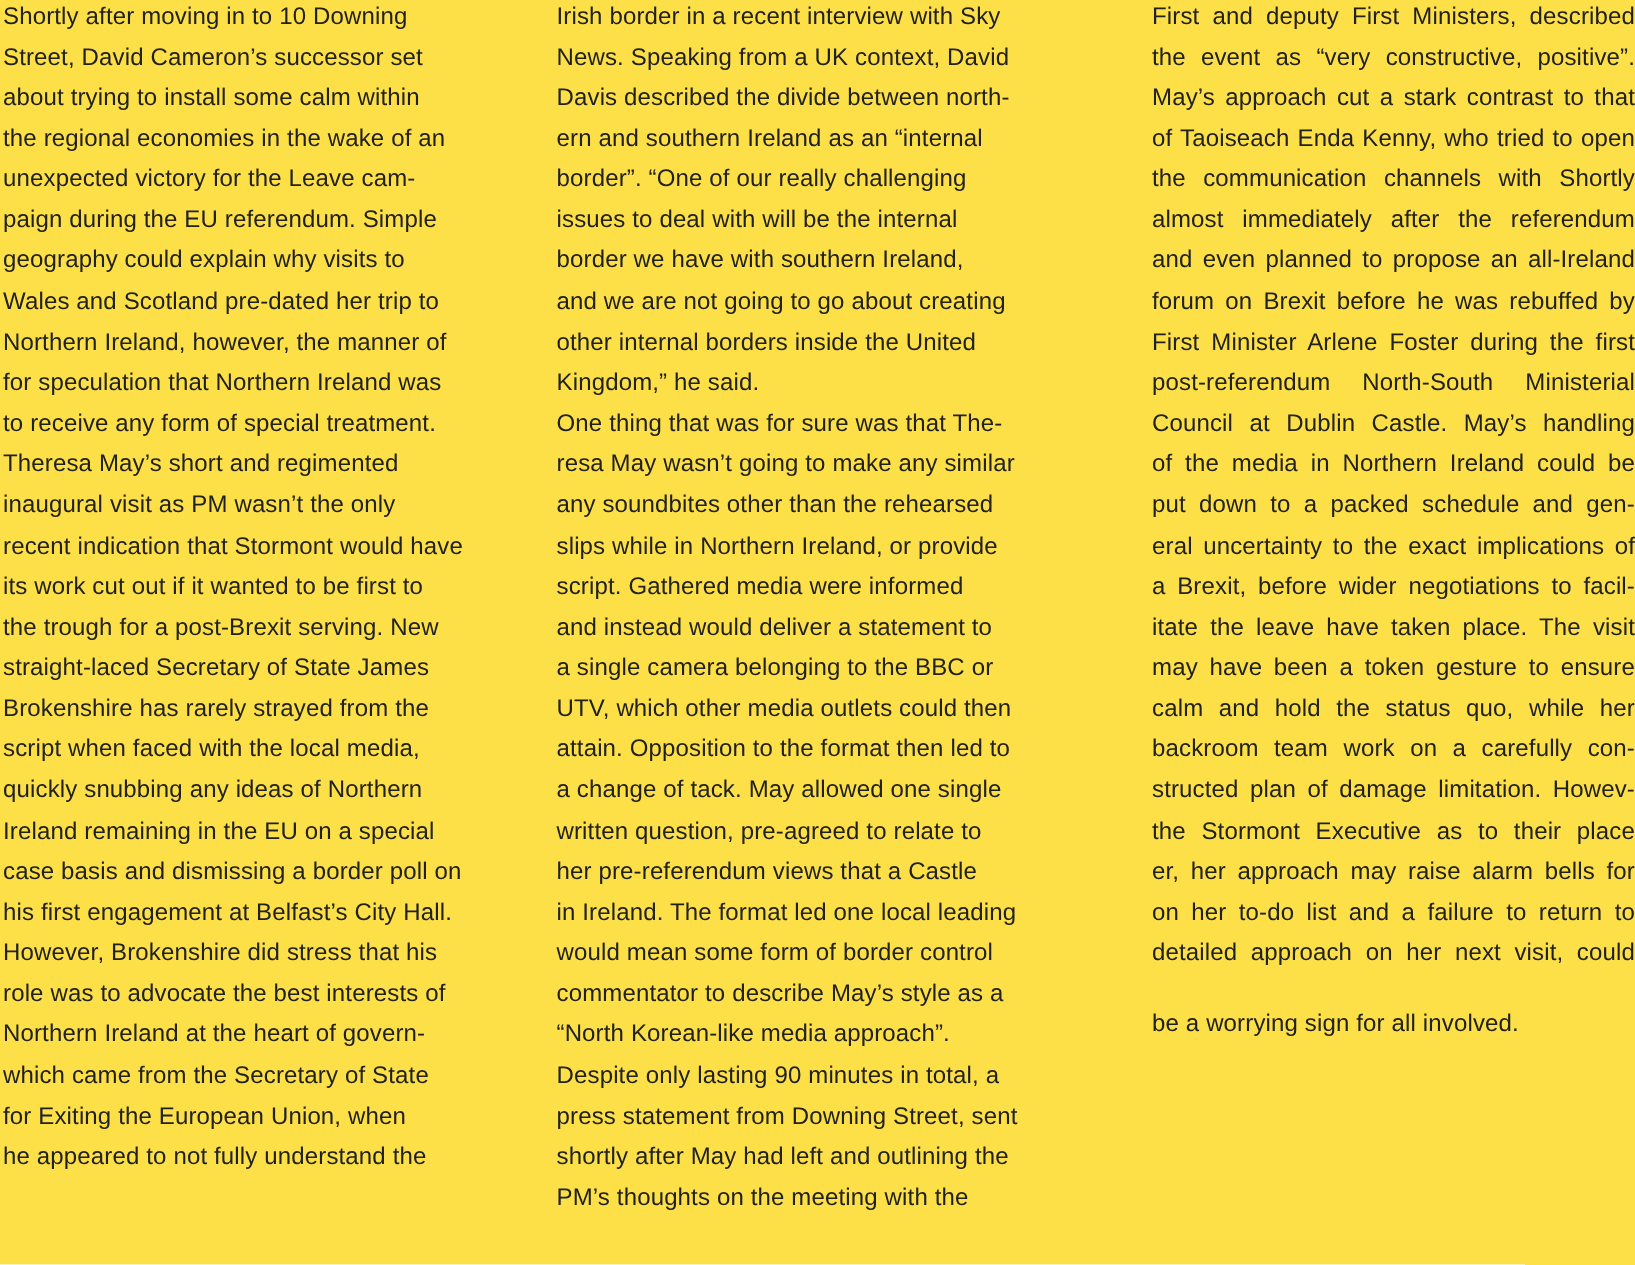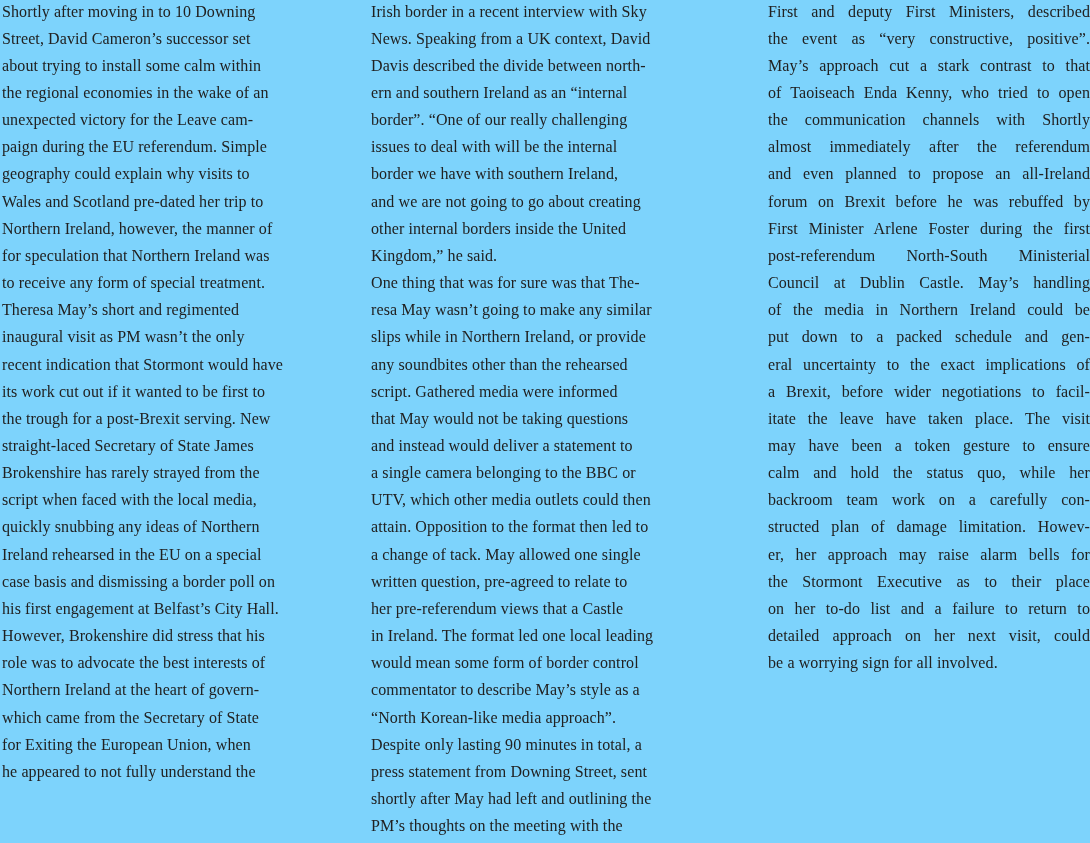--- a/index.html
+++ b/index.html
@@ -4,23 +4,23 @@
 <style>
   html, body {
     margin: 0;
     padding: 0;
     background: #ffffff;
   }
   .page {
     position: relative;
     width: 1090px;
     height: 843px;
-    background: #7dd3fc;
+    background: #fde047;
     overflow: hidden;
-    font-family: Liberation Serif, serif;
+    font-family: Liberation Sans, sans-serif;
     color: #212121;
   }
   .column {
     position: absolute;
     top: 0;
     font-size: 16px;
     line-height: 27.17px;
     letter-spacing: 0.1px;
     margin: 0;
   }
@@ -32,20 +32,21 @@
     white-space: pre;
     text-align: left;
   }
   .col-justify .line {
     white-space: normal;
     text-align: justify;
     text-align-last: justify;
   }
   .col-justify .line.last {
     text-align-last: left;
+    margin-top: 20px;
   }
   #column-1 { left: 2px;   width: 340px; margin-top: -2.5px; }
   #column-2 { left: 371px; width: 340px; margin-top: -2.5px; }
   #column-3 { left: 768px; width: 322px; margin-top: -2.5px; }
 </style>
 </head>
 <body>
 
 <div class="page">
   <div id="column-1" class="column col-left">
@@ -62,21 +63,21 @@
       <div class="line">to receive any form of special treatment.</div>
       <div class="line">Theresa May’s short and regimented</div>
       <div class="line">inaugural visit as PM wasn’t the only</div>
       <div class="line">recent indication that Stormont would have</div>
       <div class="line">its work cut out if it wanted to be first to</div>
       <div class="line">the trough for a post-Brexit serving. New</div>
       <div class="line">straight-laced Secretary of State James</div>
       <div class="line">Brokenshire has rarely strayed from the</div>
       <div class="line">script when faced with the local media,</div>
       <div class="line">quickly snubbing any ideas of Northern</div>
-      <div class="line">Ireland rehearsed in the EU on a special</div>
+      <div class="line">Ireland remaining in the EU on a special</div>
       <div class="line">case basis and dismissing a border poll on</div>
       <div class="line">his first engagement at Belfast’s City Hall.</div>
       <div class="line">However, Brokenshire did stress that his</div>
       <div class="line">role was to advocate the best interests of</div>
       <div class="line">Northern Ireland at the heart of govern-</div>
       <div class="line">which came from the Secretary of State</div>
       <div class="line">for Exiting the European Union, when</div>
       <div class="line last">he appeared to not fully understand the</div>
     </div>
 
@@ -86,24 +87,23 @@
       <div class="line">Davis described the divide between north-</div>
       <div class="line">ern and southern Ireland as an “internal</div>
       <div class="line">border”. “One of our really challenging</div>
       <div class="line">issues to deal with will be the internal</div>
       <div class="line">border we have with southern Ireland,</div>
       <div class="line">and we are not going to go about creating</div>
       <div class="line">other internal borders inside the United</div>
       <div class="line">Kingdom,” he said.</div>
       <div class="line">One thing that was for sure was that The-</div>
       <div class="line">resa May wasn’t going to make any similar</div>
+      <div class="line">any soundbites other than the rehearsed</div>
       <div class="line">slips while in Northern Ireland, or provide</div>
-      <div class="line">any soundbites other than the rehearsed</div>
       <div class="line">script. Gathered media were informed</div>
-      <div class="line">that May would not be taking questions</div>
       <div class="line">and instead would deliver a statement to</div>
       <div class="line">a single camera belonging to the BBC or</div>
       <div class="line">UTV, which other media outlets could then</div>
       <div class="line">attain. Opposition to the format then led to</div>
       <div class="line">a change of tack. May allowed one single</div>
       <div class="line">written question, pre-agreed to relate to</div>
       <div class="line">her pre-referendum views that a Castle</div>
       <div class="line">in Ireland. The format led one local leading</div>
       <div class="line">would mean some form of border control</div>
       <div class="line">commentator to describe May’s style as a</div>
@@ -128,19 +128,19 @@
       <div class="line">Council at Dublin Castle. May’s handling</div>
       <div class="line">of the media in Northern Ireland could be</div>
       <div class="line">put down to a packed schedule and gen-</div>
       <div class="line">eral uncertainty to the exact implications of</div>
       <div class="line">a Brexit, before wider negotiations to facil-</div>
       <div class="line">itate the leave have taken place. The visit</div>
       <div class="line">may have been a token gesture to ensure</div>
       <div class="line">calm and hold the status quo, while her</div>
       <div class="line">backroom team work on a carefully con-</div>
       <div class="line">structed plan of damage limitation. Howev-</div>
+      <div class="line">the Stormont Executive as to their place</div>
       <div class="line">er, her approach may raise alarm bells for</div>
-      <div class="line">the Stormont Executive as to their place</div>
       <div class="line">on her to-do list and a failure to return to</div>
       <div class="line">detailed approach on her next visit, could</div>
       <div class="line last">be a worrying sign for all involved.</div>
     </div>
 </div>
 
 </body></html>

